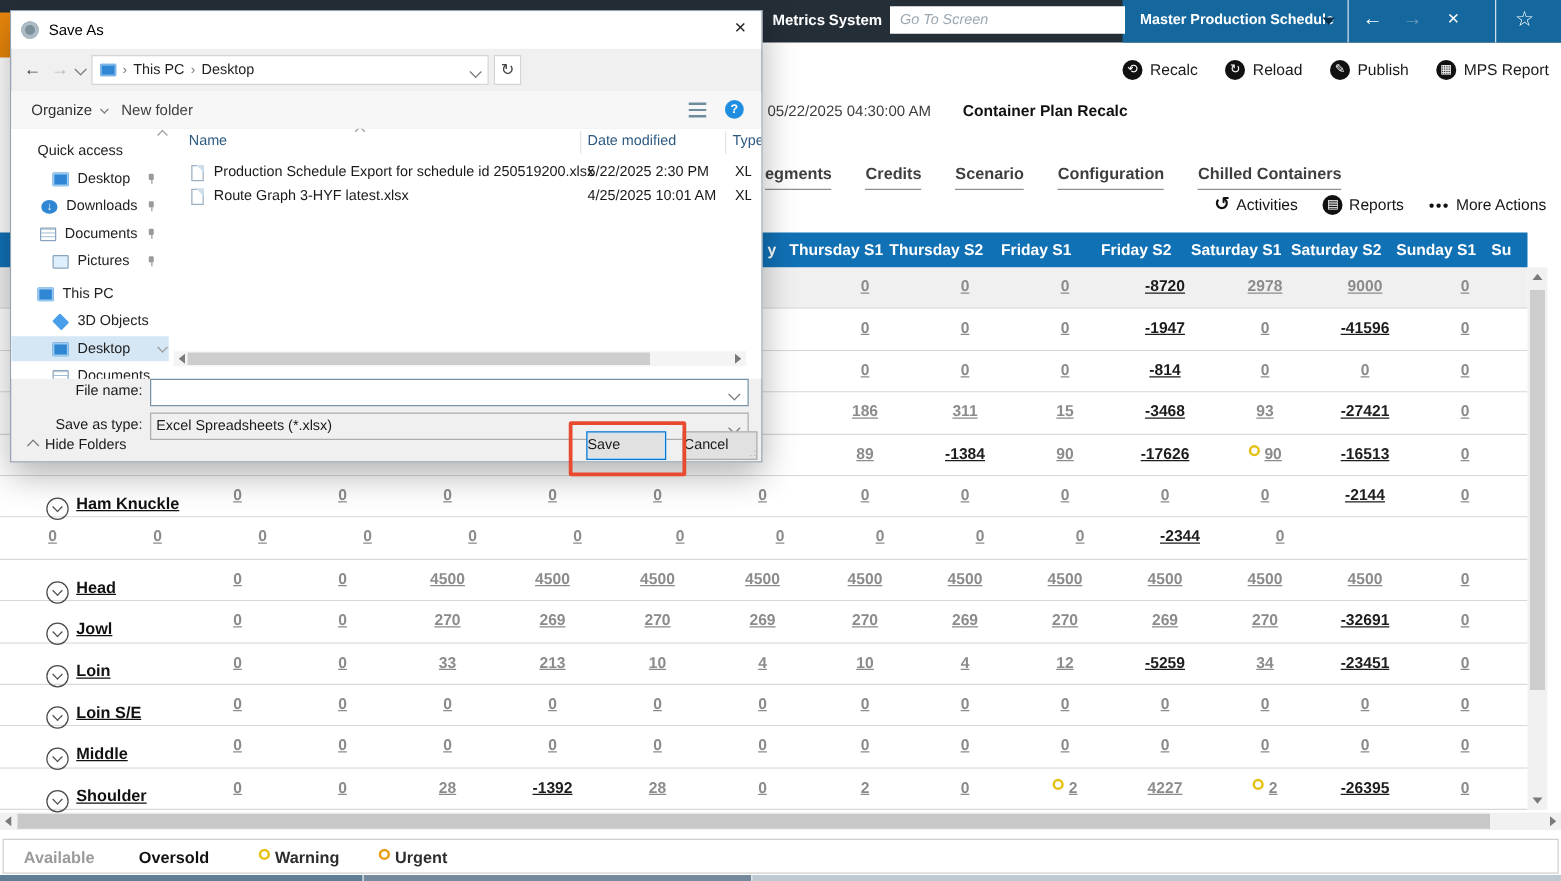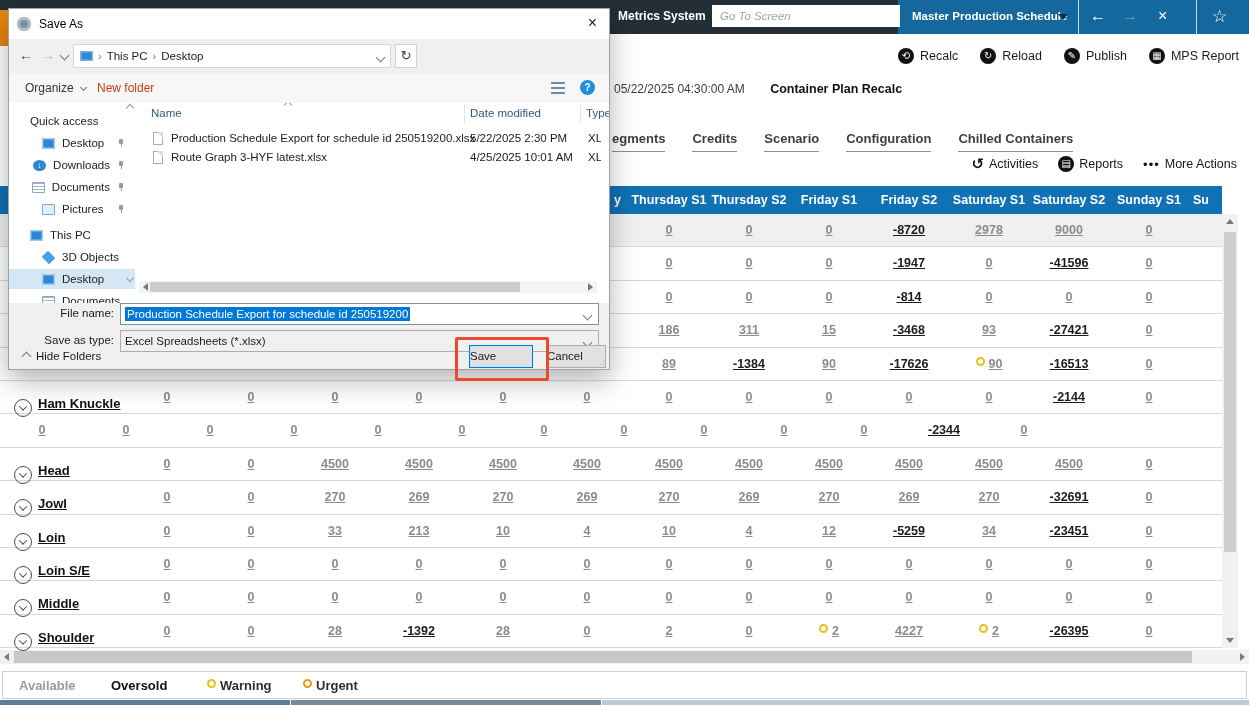--- a/index.html
+++ b/index.html
@@ -44,21 +44,21 @@
   .grid{position:absolute;left:0;top:186px;width:1222px;}
   .ghead{display:flex;height:28px;background:#1171b5;align-items:center;}
   .hname{width:125px;flex:none;}
   .hcell{flex:none;color:#fff;font-size:12.5px;font-weight:700;text-align:center;white-space:nowrap;overflow:visible;}
   .hcell,.vcell{width:80px;}
   .hcell.lft,.vcell.lft{width:84px;}
   .hcell.su,.vcell.su{width:33px;text-align:left;padding-left:4px;overflow:hidden;}
   .hcell.tail{text-align:right;padding-right:8px;box-sizing:border-box;}
   .gbody .grow{display:flex;height:33.4px;border-bottom:1px solid #d8d8d8;box-sizing:border-box;background:#fff;}
   .grow.sel{background:#f0f0f0;}
-  .ncell{width:125px;flex:none;white-space:nowrap;padding:13px 0 0 14px;box-sizing:border-box;overflow:visible;z-index:1;}
+  .ncell{width:125px;flex:none;white-space:nowrap;padding:13px 0 0 14px;box-sizing:border-box;overflow:visible;z-index:1;margin-left:23px;}
   .chev{display:inline-flex;align-items:center;justify-content:center;width:16px;height:16px;border:1px solid #4c4c4c;border-radius:50%;margin-right:6px;vertical-align:-3px;}
   .chev i{display:block;width:5px;height:5px;border-right:1.6px solid #4c4c4c;border-bottom:1.6px solid #4c4c4c;transform:rotate(45deg) translate(-1px,-1px);}
   .rname{font-size:13px;font-weight:700;color:#111;text-decoration:underline;}
   .vcell{flex:none;text-align:center;padding-top:6px;box-sizing:border-box;white-space:nowrap;}
   .num{font-size:12.5px;font-weight:700;color:#8b8b8b;text-decoration:underline;}
   .num.neg{color:#1c1c1c;}
   .dot{display:inline-block;width:5px;height:5px;border-radius:50%;background:#fff;border:2px solid #e5c113;margin-right:4px;vertical-align:2px;}
   .dot.org{border-color:#e89c13;}
 
   
@@ -109,21 +109,21 @@
   .refresh-btn{position:absolute;left:386px;top:5px;width:22px;height:24px;background:#fff;border:1px solid #d4d4d4;
     box-sizing:border-box;text-align:center;font-size:13px;color:#444;line-height:22px;}
   .search-box{position:absolute;left:414px;top:5px;width:176px;height:24px;background:#fff;border:1px solid #d4d4d4;
     box-sizing:border-box;display:flex;align-items:center;padding-left:6px;gap:6px;}
   .mag{position:relative;width:9px;height:9px;border:1.5px solid #8a8a8a;border-radius:50%;flex:none;}
   .mag::after{content:"";position:absolute;left:7px;top:7px;width:5px;height:1.5px;background:#8a8a8a;transform:rotate(45deg);}
   .search-ph{font-size:11.5px;color:#777;}
   .dlg-toolbar{position:absolute;left:0;top:64px;width:100%;height:30px;border-bottom:1px solid #dcdcdc;background:#f7f7f7;}
   .org-btn{position:absolute;left:16px;top:8px;font-size:12px;color:#333;}
   .org-btn .chv{width:4px;height:4px;margin-left:4px;vertical-align:2px;}
-  .newfolder-btn{position:absolute;left:88px;top:8px;font-size:12px;color:#c2410c;}
+  .newfolder-btn{position:absolute;left:88px;top:8px;font-size:12px;color:#404040;}
   .view-ic{position:absolute;right:44px;top:9px;width:14px;height:12px;
     background:linear-gradient(#6f8b9e 2px,transparent 2px,transparent 5px,#6f8b9e 5px,#6f8b9e 7px,transparent 7px,transparent 10px,#6f8b9e 10px);}
   .help-ic{position:absolute;right:14px;top:7px;width:15px;height:15px;border-radius:50%;background:#1f8de0;color:#fff;
     font-size:10px;font-weight:700;text-align:center;line-height:15px;}
   .dlg-content{position:absolute;left:0;top:94px;width:100%;height:200px;background:#fff;overflow:hidden;}
   .side{position:absolute;left:0;top:0;width:126px;height:100%;font-size:11.5px;color:#222;}
   .side-item{position:absolute;left:0;height:20px;display:flex;align-items:center;gap:7px;white-space:nowrap;width:126px;}
   .side-item.sel{background:#d5e6f5;}
   .sic{width:13px;height:11px;flex:none;border-radius:1px;}
   .sic.mon{background:#2f86d2;box-shadow:inset 0 0 0 1.5px #9ccaf0;}
@@ -630,21 +630,20 @@
           <div class="pane-hthumb"></div>
           <span class="tri rt" style="top:2px"></span>
         </div>
       </div>
     </div>
 
     <div class="fields">
       <div class="frow" style="top:0">
         <span class="flabel">File name:</span>
         <div class="fcombo">
-          <span class="selblue">Production Schedule Export for schedule id 250519200</span>
           <span class="combo-dd chv down"></span>
         </div>
       </div>
       <div class="frow" style="top:27px">
         <span class="flabel">Save as type:</span>
         <div class="fcombo gray">
           <span>Excel Spreadsheets (*.xlsx)</span>
           <span class="combo-dd chv down"></span>
         </div>
       </div>

